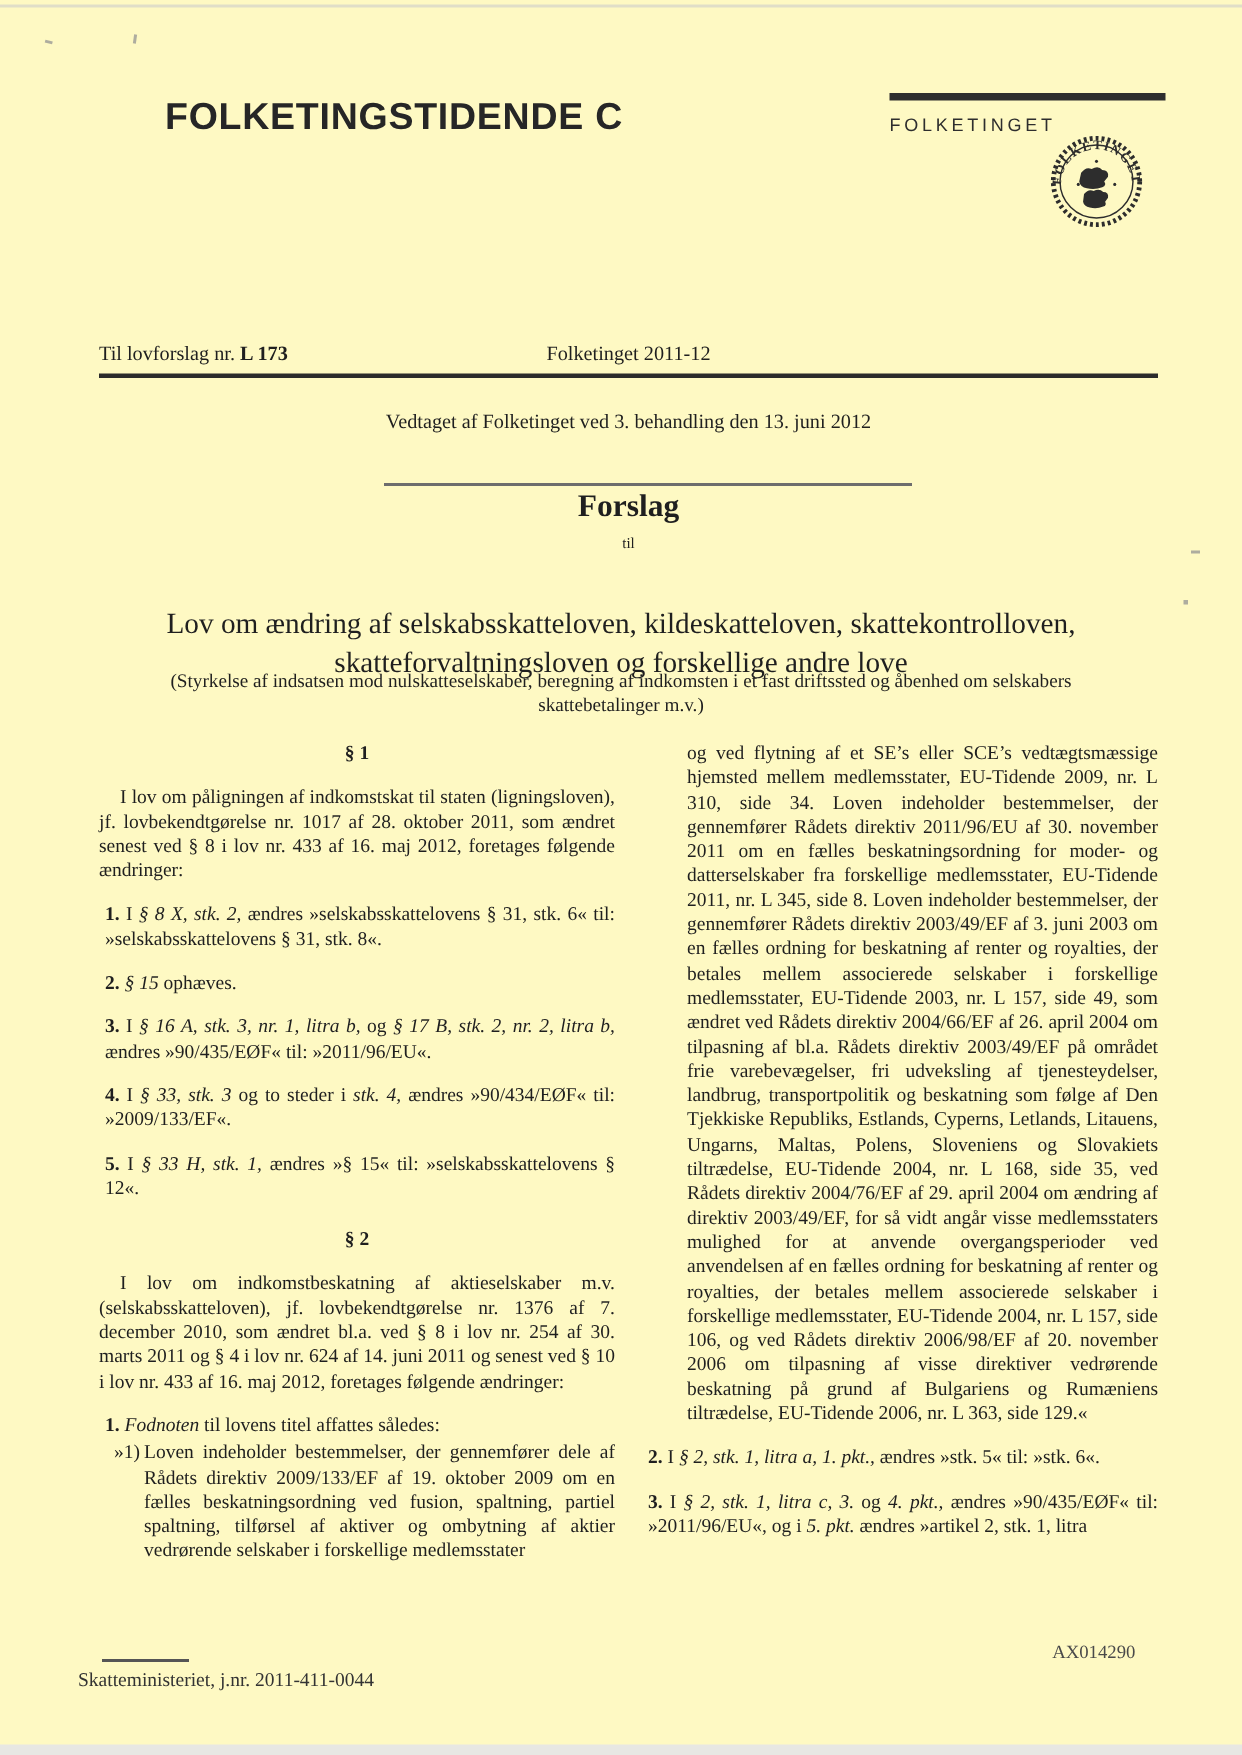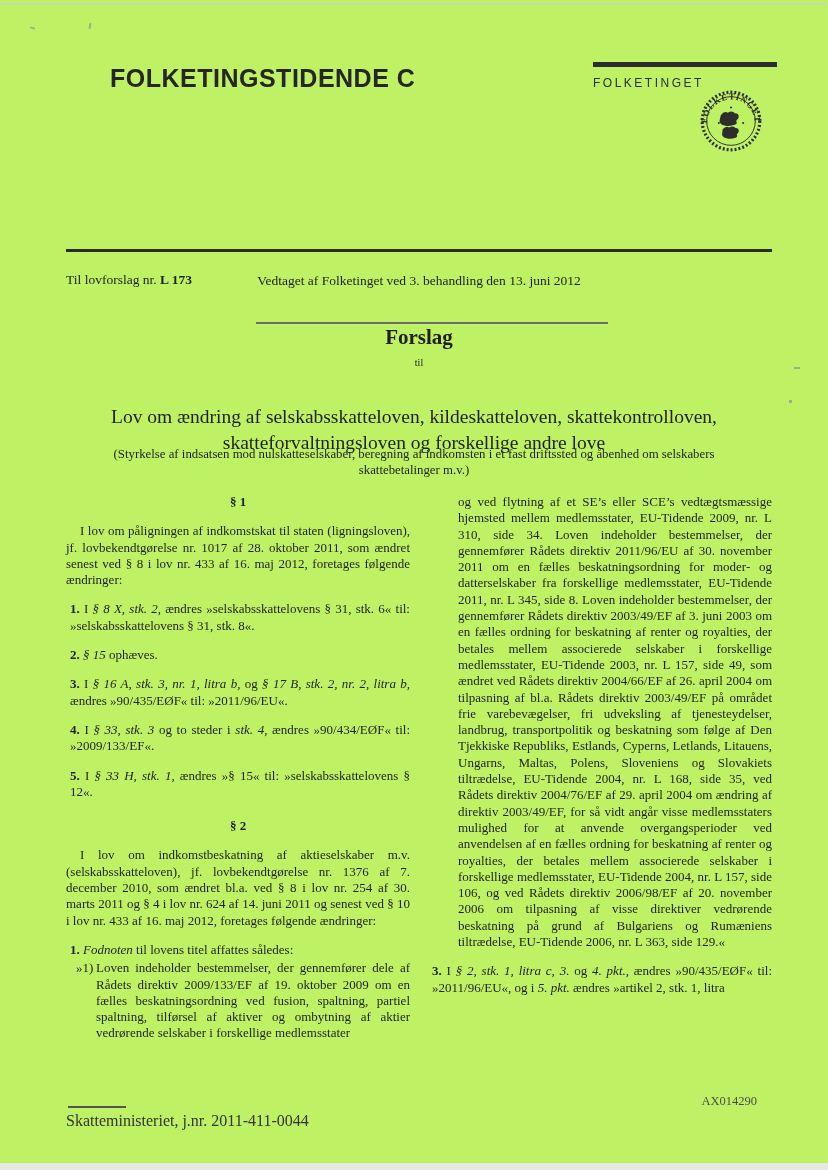--- a/index.html
+++ b/index.html
@@ -1,33 +1,33 @@
 <!DOCTYPE html>
 <html lang="da"><head>
 <meta charset="utf-8">
 <style>
   html,body{margin:0;padding:0;background:#ffffff;}
   .page{
-    position:relative; width:828px; height:1170px; background:#bef264;
+    position:relative; width:828px; height:1170px; background:#fef9c3;
     color:#1f1f1f; font-family:"Liberation Serif", serif; overflow:hidden;
   }
   .abs{position:absolute;}
   
   .scan-top{left:0; top:3px; width:828px; height:2px; background:#cfcfcb; opacity:.65;}
   .scan-bottom{left:0; top:1163px; width:828px; height:7px; background:#e7e7e3;}
   .speck{background:#9a9a96; opacity:.8;}
   
   .masthead{left:110px; top:64px; font-family:"Liberation Sans", sans-serif;
     font-weight:bold; font-size:25px; letter-spacing:.5px; color:#262626; white-space:nowrap;}
   .hdr-bar{left:593px; top:62px; width:184px; height:5px; background:#2e2e2e;}
   .publisher{left:593px; top:76px; font-family:"Liberation Sans", sans-serif;
     font-size:12px; letter-spacing:2.5px; color:#2e2e2e; white-space:nowrap;}
   .seal{left:699px; top:89px; width:64px; height:64px;}
   
-  .ref{left:66px; top:228px; font-size:13.5px; white-space:nowrap;margin-top:44px;}
+  .ref{left:66px; top:228px; font-size:13.5px; white-space:nowrap;}
   .ref b{font-weight:bold;}
   .session{left:66px; top:228px; width:706px; text-align:center; font-size:13.5px;}
   .rule1{left:66px; top:249px; width:706px; height:3px; background:#2b2b2b;}
   .adopted{left:66px; top:273px; width:706px; text-align:center; font-size:13.5px;}
   
   .forslag-line{left:256px; top:322px; width:352px; height:1.5px; background:#6d6d6d;}
   .forslag{left:66px; top:325px; width:706px; text-align:center; font-size:21px; font-weight:bold;}
   .til{left:66px; top:357px; width:706px; text-align:center; font-size:10px;}
   .law-title{left:54px; top:404px; width:720px; text-align:center; font-size:19.5px; line-height:26px;}
   .subtitle{left:74px; top:446px; width:680px; text-align:center; font-size:12.8px; line-height:16px;}
@@ -38,21 +38,21 @@
   .sec-head{text-align:center; font-weight:bold; margin:0 0 13px 0;}
   .sec-head.mt{margin-top:18px;}
   .intro{margin:0; text-indent:14px;}
   .item{margin:13px 0 0 4px;}
   .fnote{position:relative; margin-top:2px; padding-left:30px;}
   .fnote-marker{position:absolute; left:10px; top:0;}
   .cont{margin:0; padding-left:30px;}
   
   .doc-code{left:600px; top:1094px; width:157px; text-align:right; font-size:12.5px; color:#4a4a4a;}
   .footer-line{left:68px; top:1106px; width:58px; height:1.5px; background:#555;}
-  .ministry{left:66px; top:1112px; font-size:16px; color:#333; white-space:nowrap;}
+  .ministry{left:52px; top:1112px; font-size:13px; color:#333; white-space:nowrap;}
 </style>
 </head>
 <body>
 
 <div class="page">
 
   <div class="abs scan-top"></div>
   <div class="abs scan-bottom"></div>
   <div class="abs speck" style="left:30px; top:27px; width:5px; height:2px; transform:rotate(14deg);"></div>
   <div class="abs speck" style="left:89px; top:23px; width:2px; height:6px; transform:rotate(8deg);"></div>
@@ -77,20 +77,21 @@
       <circle cx="31" cy="53" r="1.6"></circle>
         <circle cx="69" cy="53" r="1.6"></circle>
         <circle cx="50" cy="29" r="1.6"></circle>
     </g>
   </svg>
 
   <div class="abs ref">
     <span>Til lovforslag nr.</span>
     <b>L 173</b>
   </div>
+  <div class="abs session">Folketinget 2011-12</div>
   <div class="abs rule1"></div>
   <div class="abs adopted">Vedtaget af Folketinget ved 3. behandling den 13. juni 2012</div>
 
   <div class="abs forslag-line"></div>
   <div class="abs forslag">Forslag</div>
   <div class="abs til">til</div>
   <div class="abs law-title">Lov om ændring af selskabsskatteloven, kildeskatteloven, skattekontrolloven, skatteforvaltningsloven og forskellige andre love</div>
   <div class="abs subtitle">(Styrkelse af indsatsen mod nulskatteselskaber, beregning af indkomsten i et fast driftssted og åbenhed om selskabers skattebetalinger m.v.)</div>
 
   <div class="abs columns">
@@ -105,20 +106,21 @@
       <div class="sec-head mt">§ 2</div>
       <p class="intro">I lov om indkomstbeskatning af aktieselskaber m.v. (selskabsskatteloven), jf. lovbekendtgørelse nr. 1376 af 7. december 2010, som ændret bl.a. ved § 8 i lov nr. 254 af 30. marts 2011 og § 4 i lov nr. 624 af 14. juni 2011 og senest ved § 10 i lov nr. 433 af 16. maj 2012, foretages følgende ændringer:</p>
       <p class="item"><span style="font-weight: bold;">1.</span><span> </span><span style="font-style: italic;">Fodnoten</span><span> til lovens titel affattes således:</span></p>
       <div class="fnote">
         <span class="fnote-marker">»1)</span>
         <span>Loven indeholder bestemmelser, der gennemfører dele af Rådets direktiv 2009/133/EF af 19. oktober 2009 om en fælles beskatningsordning ved fusion, spaltning, partiel spaltning, tilførsel af aktiver og ombytning af aktier vedrørende selskaber i forskellige medlemsstater</span>
       </div>
     </div>
     <div class="col">
       <p class="cont">og ved flytning af et SE’s eller SCE’s vedtægtsmæssige hjemsted mellem medlemsstater, EU-Tidende 2009, nr. L 310, side 34. Loven indeholder bestemmelser, der gennemfører Rådets direktiv 2011/96/EU af 30. november 2011 om en fælles beskatningsordning for moder- og datterselskaber fra forskellige medlemsstater, EU-Tidende 2011, nr. L 345, side 8. Loven indeholder bestemmelser, der gennemfører Rådets direktiv 2003/49/EF af 3. juni 2003 om en fælles ordning for beskatning af renter og royalties, der betales mellem associerede selskaber i forskellige medlemsstater, EU-Tidende 2003, nr. L 157, side 49, som ændret ved Rådets direktiv 2004/66/EF af 26. april 2004 om tilpasning af bl.a. Rådets direktiv 2003/49/EF på området frie varebevægelser, fri udveksling af tjenesteydelser, landbrug, transportpolitik og beskatning som følge af Den Tjekkiske Republiks, Estlands, Cyperns, Letlands, Litauens, Ungarns, Maltas, Polens, Sloveniens og Slovakiets tiltrædelse, EU-Tidende 2004, nr. L 168, side 35, ved Rådets direktiv 2004/76/EF af 29. april 2004 om ændring af direktiv 2003/49/EF, for så vidt angår visse medlemsstaters mulighed for at anvende overgangsperioder ved anvendelsen af en fælles ordning for beskatning af renter og royalties, der betales mellem associerede selskaber i forskellige medlemsstater, EU-Tidende 2004, nr. L 157, side 106, og ved Rådets direktiv 2006/98/EF af 20. november 2006 om tilpasning af visse direktiver vedrørende beskatning på grund af Bulgariens og Rumæniens tiltrædelse, EU-Tidende 2006, nr. L 363, side 129.«</p>
+      <p class="item"><span style="font-weight: bold;">2.</span><span> I </span><span style="font-style: italic;">§ 2, stk. 1, litra a, 1. pkt.,</span><span> ændres »stk. 5« til: »stk. 6«.</span></p>
       <p class="item"><span style="font-weight: bold;">3.</span><span> I </span><span style="font-style: italic;">§ 2, stk. 1, litra c, 3.</span><span> og </span><span style="font-style: italic;">4. pkt.,</span><span> ændres »90/435/EØF« til: »2011/96/EU«, og i </span><span style="font-style: italic;">5. pkt.</span><span> ændres »artikel 2, stk. 1, litra</span></p>
     </div>
   </div>
 
   <div class="abs doc-code">AX014290</div>
   <div class="abs footer-line"></div>
   <div class="abs ministry">Skatteministeriet, j.nr. 2011-411-0044</div>
 
 </div>
 

